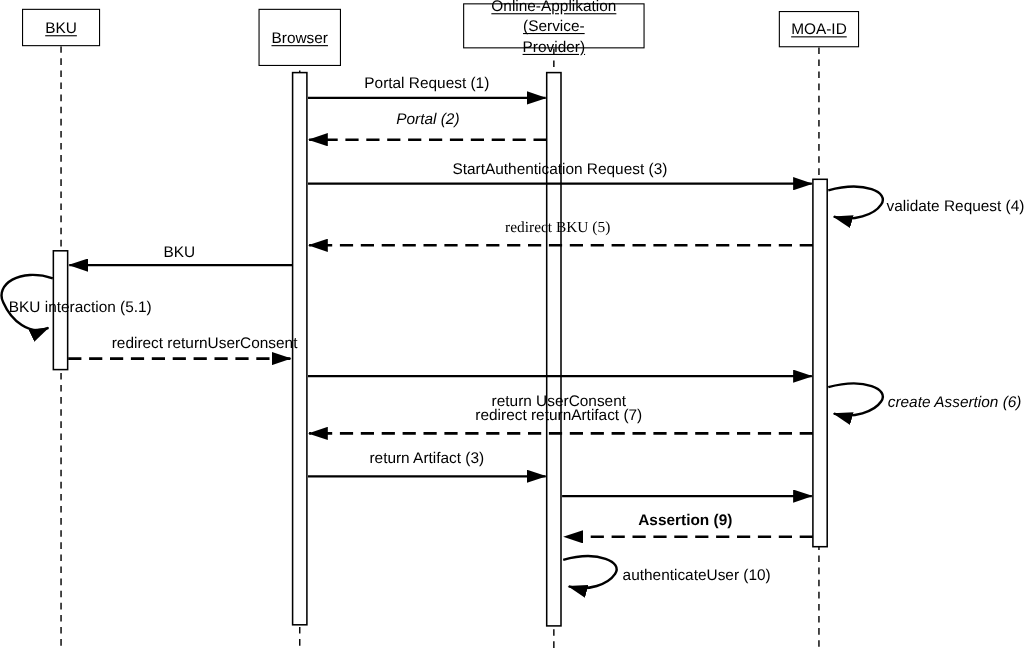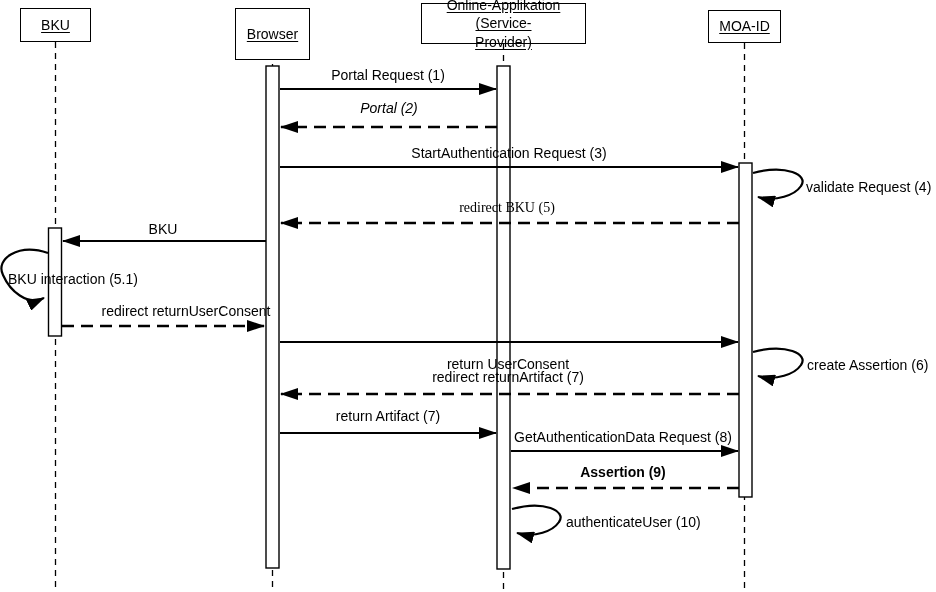--- a/index.html
+++ b/index.html
@@ -79,20 +79,19 @@
 
   <div class="msg c" style="left:388px;top:75px;">Portal Request (1)</div>
   <div class="msg c" style="left:389px;top:108px;font-style:italic;">Portal (2)</div>
   <div class="msg c" style="left:509px;top:153px;">StartAuthentication Request (3)</div>
   <div class="msg l" style="left:806px;top:187px;">validate Request (4)</div>
   <div class="msg c" style="left:507px;top:208px;font-family:Liberation Serif, serif;">redirect BKU (5)</div>
   <div class="msg c" style="left:163px;top:229px;">BKU</div>
   <div class="msg l" style="left:8px;top:279px;text-align:center;">BKU interaction (5.1)</div>
   <div class="msg c" style="left:162px;top:311px;padding-left:48px;">redirect returnUserConsent</div>
   <div class="msg c" style="left:508px;top:328px;margin-top:36px;">return UserConsent</div>
-  <div class="msg l" style="left:807px;top:365px;">create Assertion (6)</div>
+  <div class="msg l" style="left:807px;top:365px;font-style:italic;">create Assertion (6)</div>
   <div class="msg c" style="left:508px;top:377px;">redirect returnArtifact (7)</div>
-  <div class="msg c" style="left:388px;top:416px;">return Artifact (7)</div>
-  <div class="msg c" style="left:623px;top:437px;">GetAuthenticationData Request (8)</div>
+  <div class="msg c" style="left:388px;top:416px;">return Artifact (3)</div>
   <div class="msg c" style="left:623px;top:472px;font-weight:bold;">Assertion (9)</div>
   <div class="msg l" style="left:566px;top:522px;">authenticateUser (10)</div>
 
 </div>
 
 </body></html>

